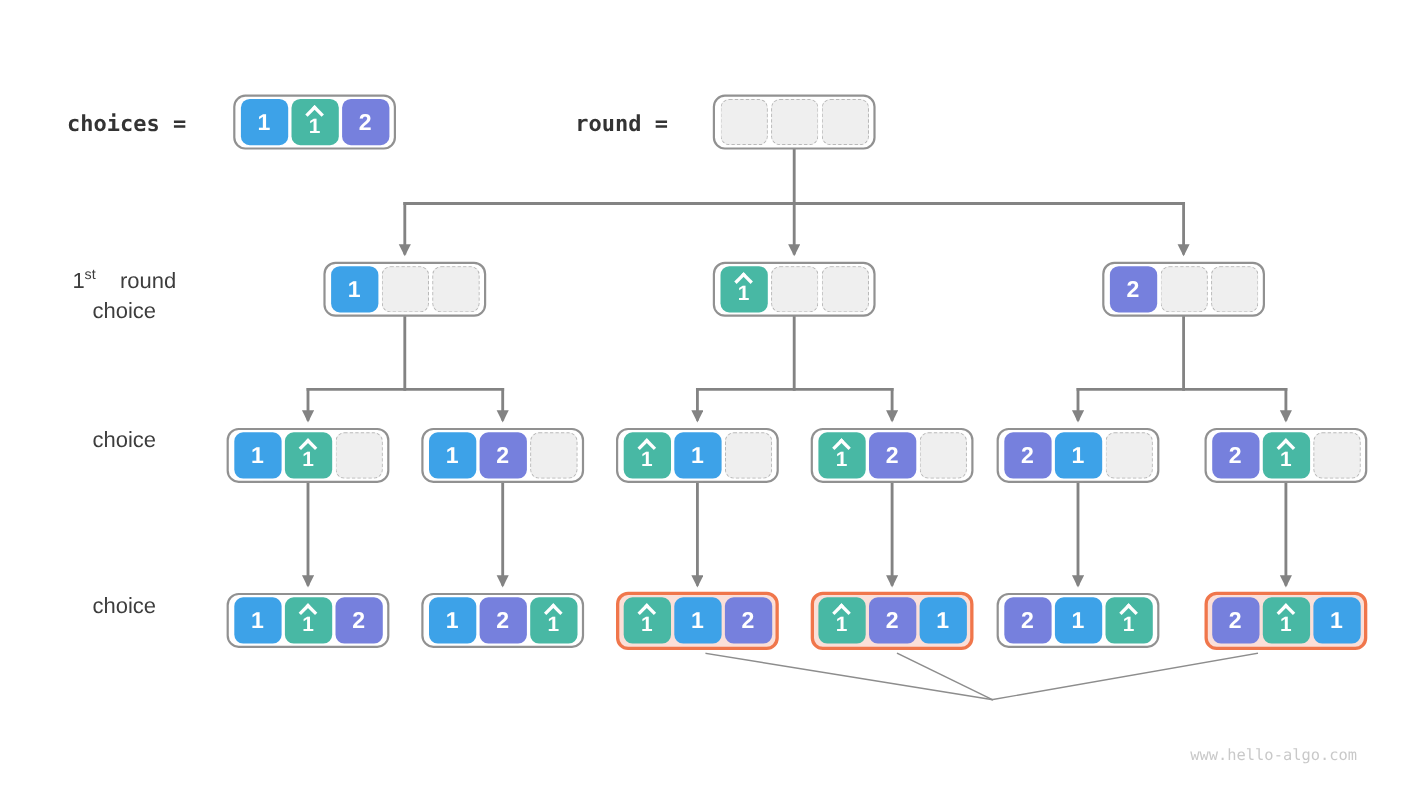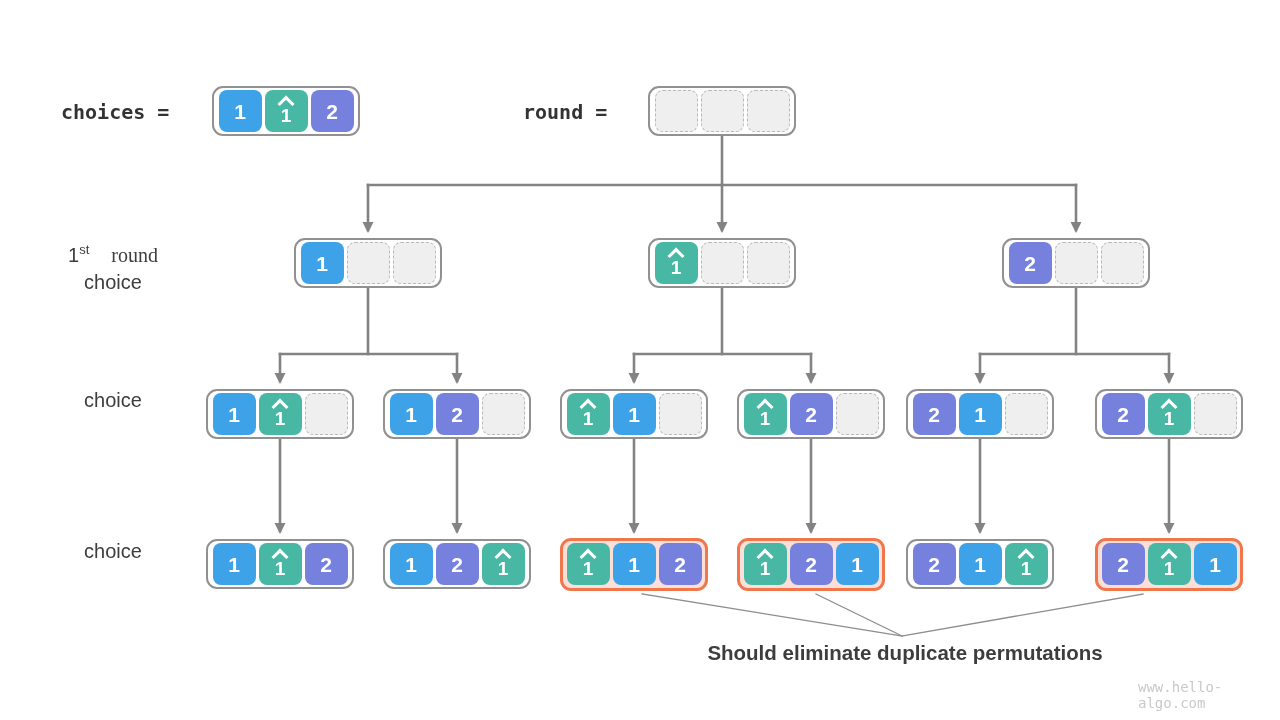--- a/index.html
+++ b/index.html
@@ -34,21 +34,21 @@
     border-left:3px solid #ffffff;border-top:3px solid #ffffff;
     transform:rotate(45deg);margin-bottom:-2px;
   }
   .hat-digit{font-size:19px;line-height:0.85;}
 
   .row-label{
     position:absolute;width:170px;text-align:center;
     font-size:20px;line-height:27px;color:#3d3d3d;
   }
   .row-label sup{font-size:13px;}
-  .row-label .rest{margin-left:22px;font-family:Liberation Serif, serif;}
+  .row-label .rest{margin-left:22px;}
 
   #annotation{
     position:absolute;width:620px;text-align:center;
     font-size:20.5px;font-weight:bold;color:#3d3d3d;
   }
   #watermark{
     position:absolute;font-family:"DejaVu Sans Mono", monospace;
     font-size:14px;color:#c9c9c9;
   }
 </style>
@@ -225,16 +225,15 @@
       <div class="state-node duplicate" style="left: 1095px; top: 539px;">
         <div class="cell" style="background: rgb(118, 128, 221);">2</div>
         <div class="cell" style="background: rgb(72, 184, 164);">
           <span class="hat"></span>
           <span class="hat-digit">1</span>
         </div>
         <div class="cell" style="background: rgb(61, 162, 232);">1</div>
       </div>
     </div>
 
-  <div id="annotation" style="left:595px;top:641px;">Should eliminate duplicate permutations</div>
-
-  <div id="watermark" style="left:1138px;top:679px;">www.hello-algo.com</div>
+
+  <div id="watermark" style="left:1082px;top:679px;">www.hello-algo.com</div>
 </div>
 
 </body></html>

